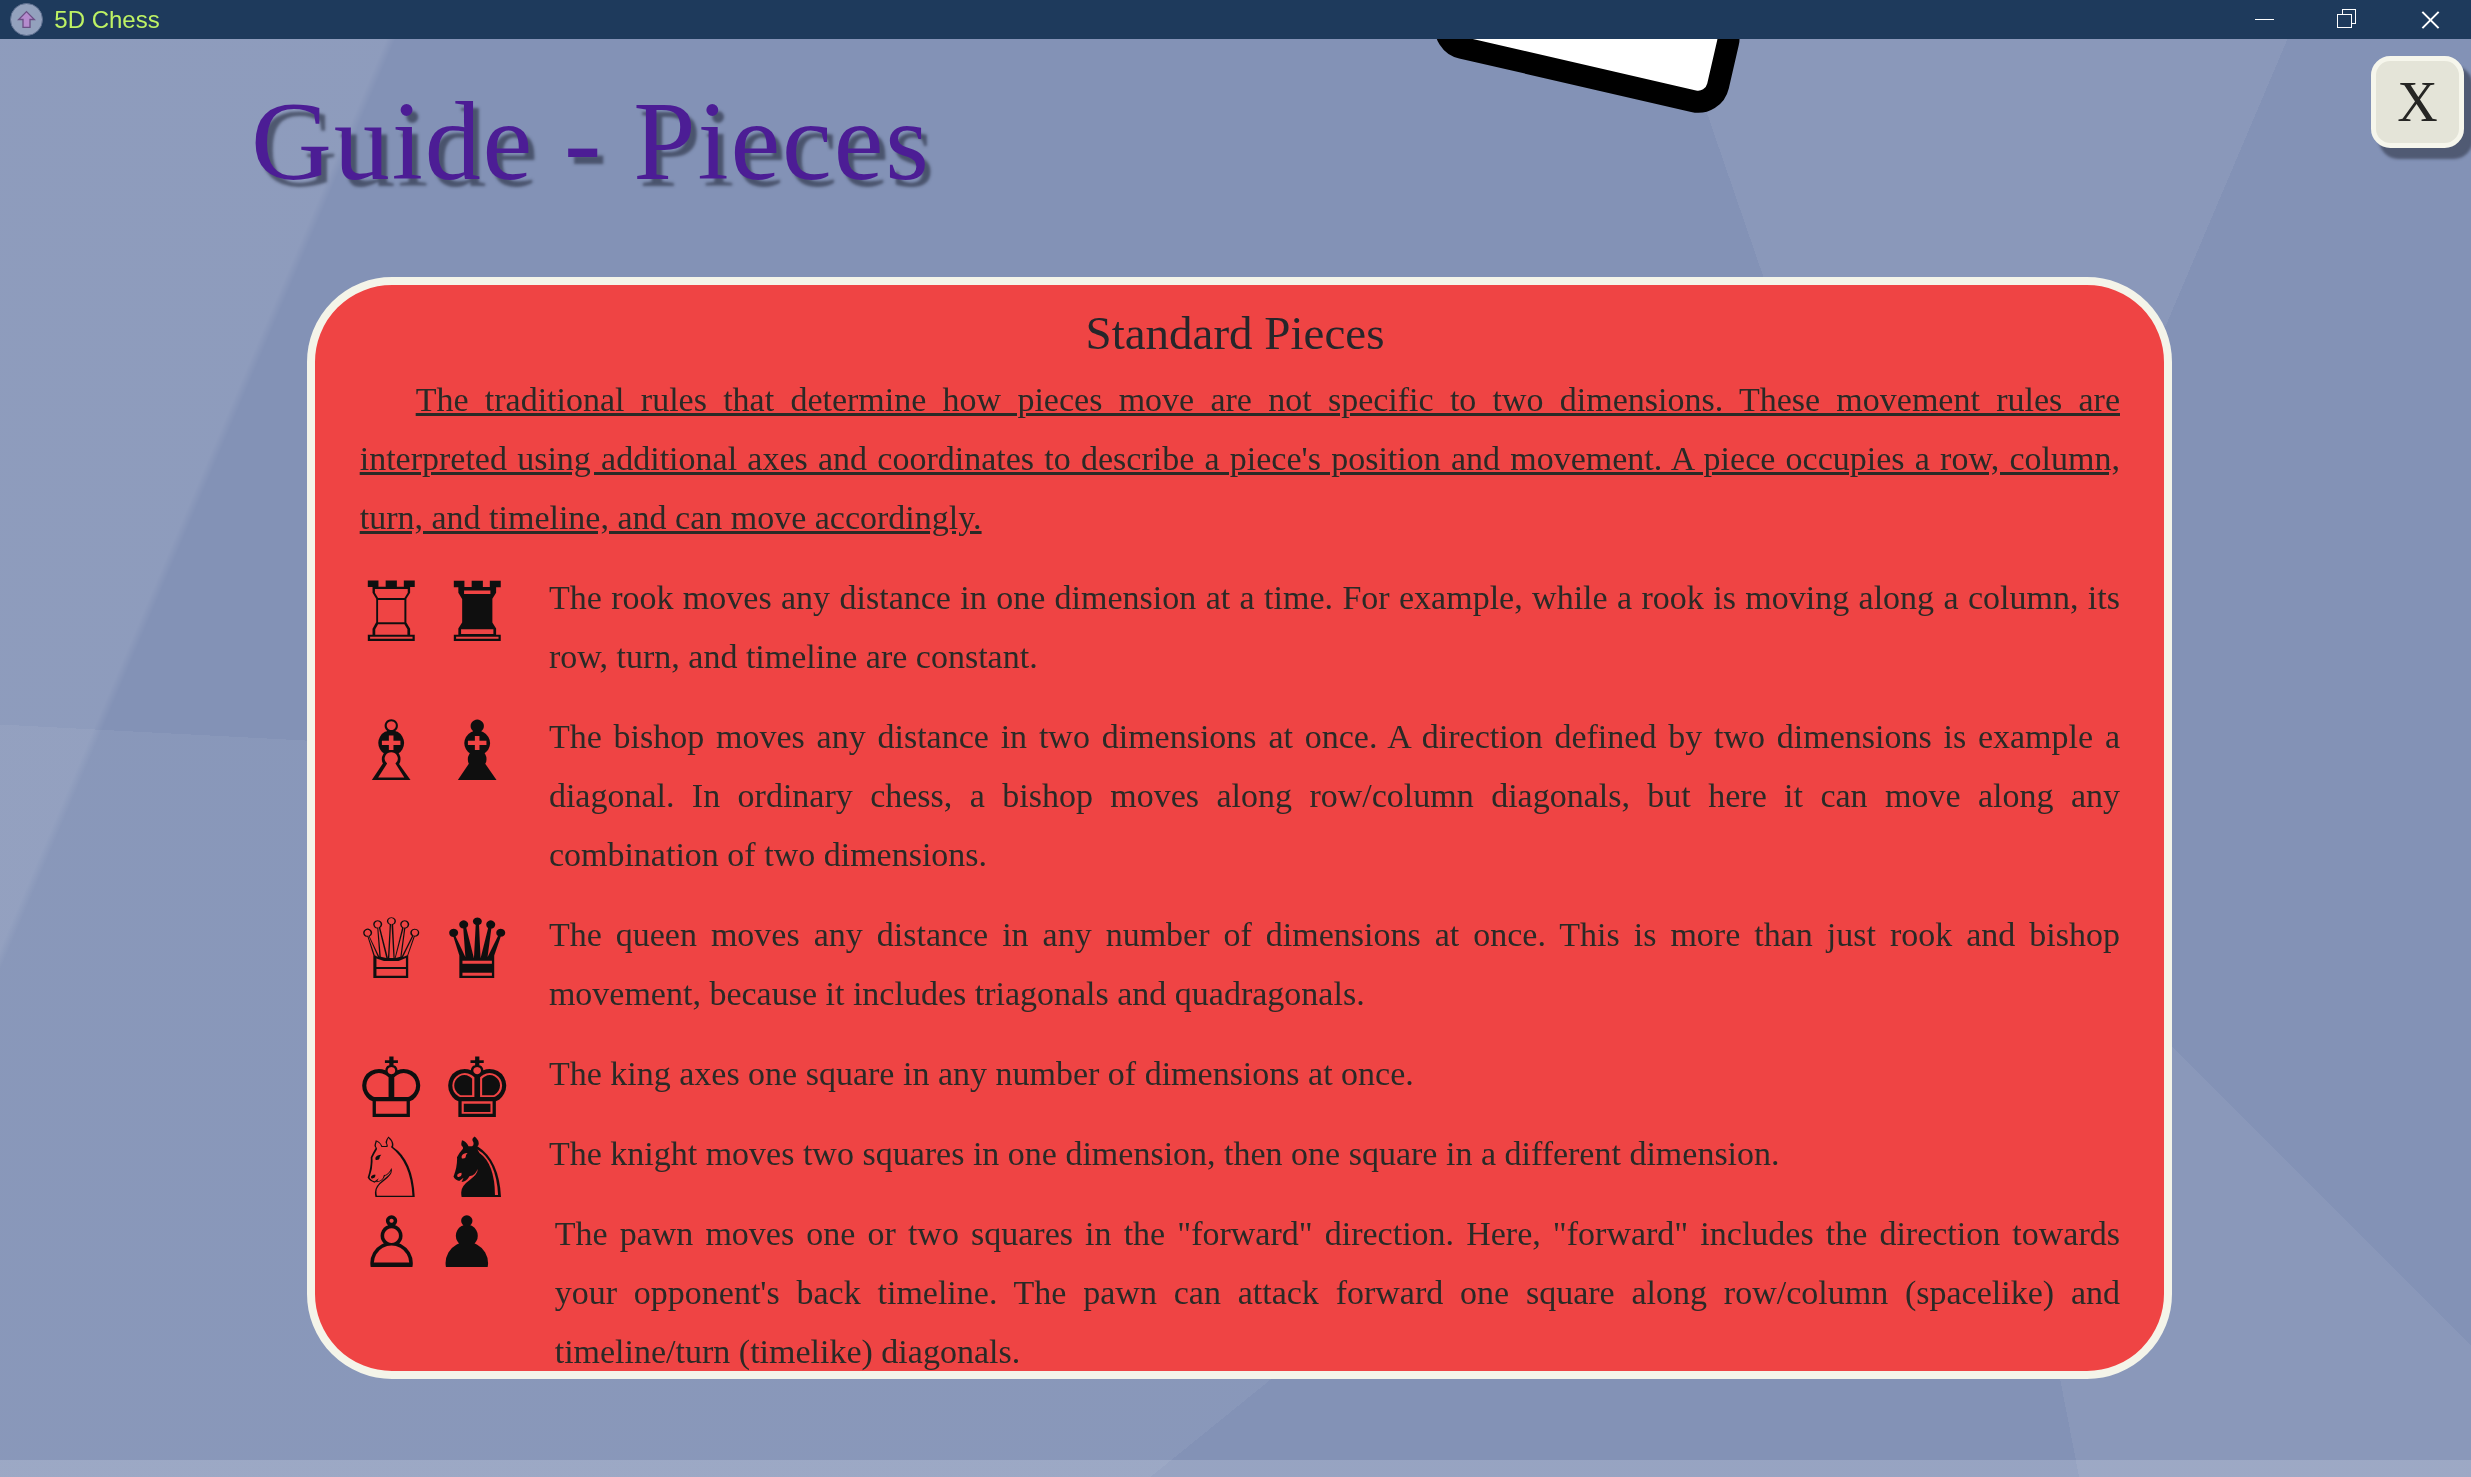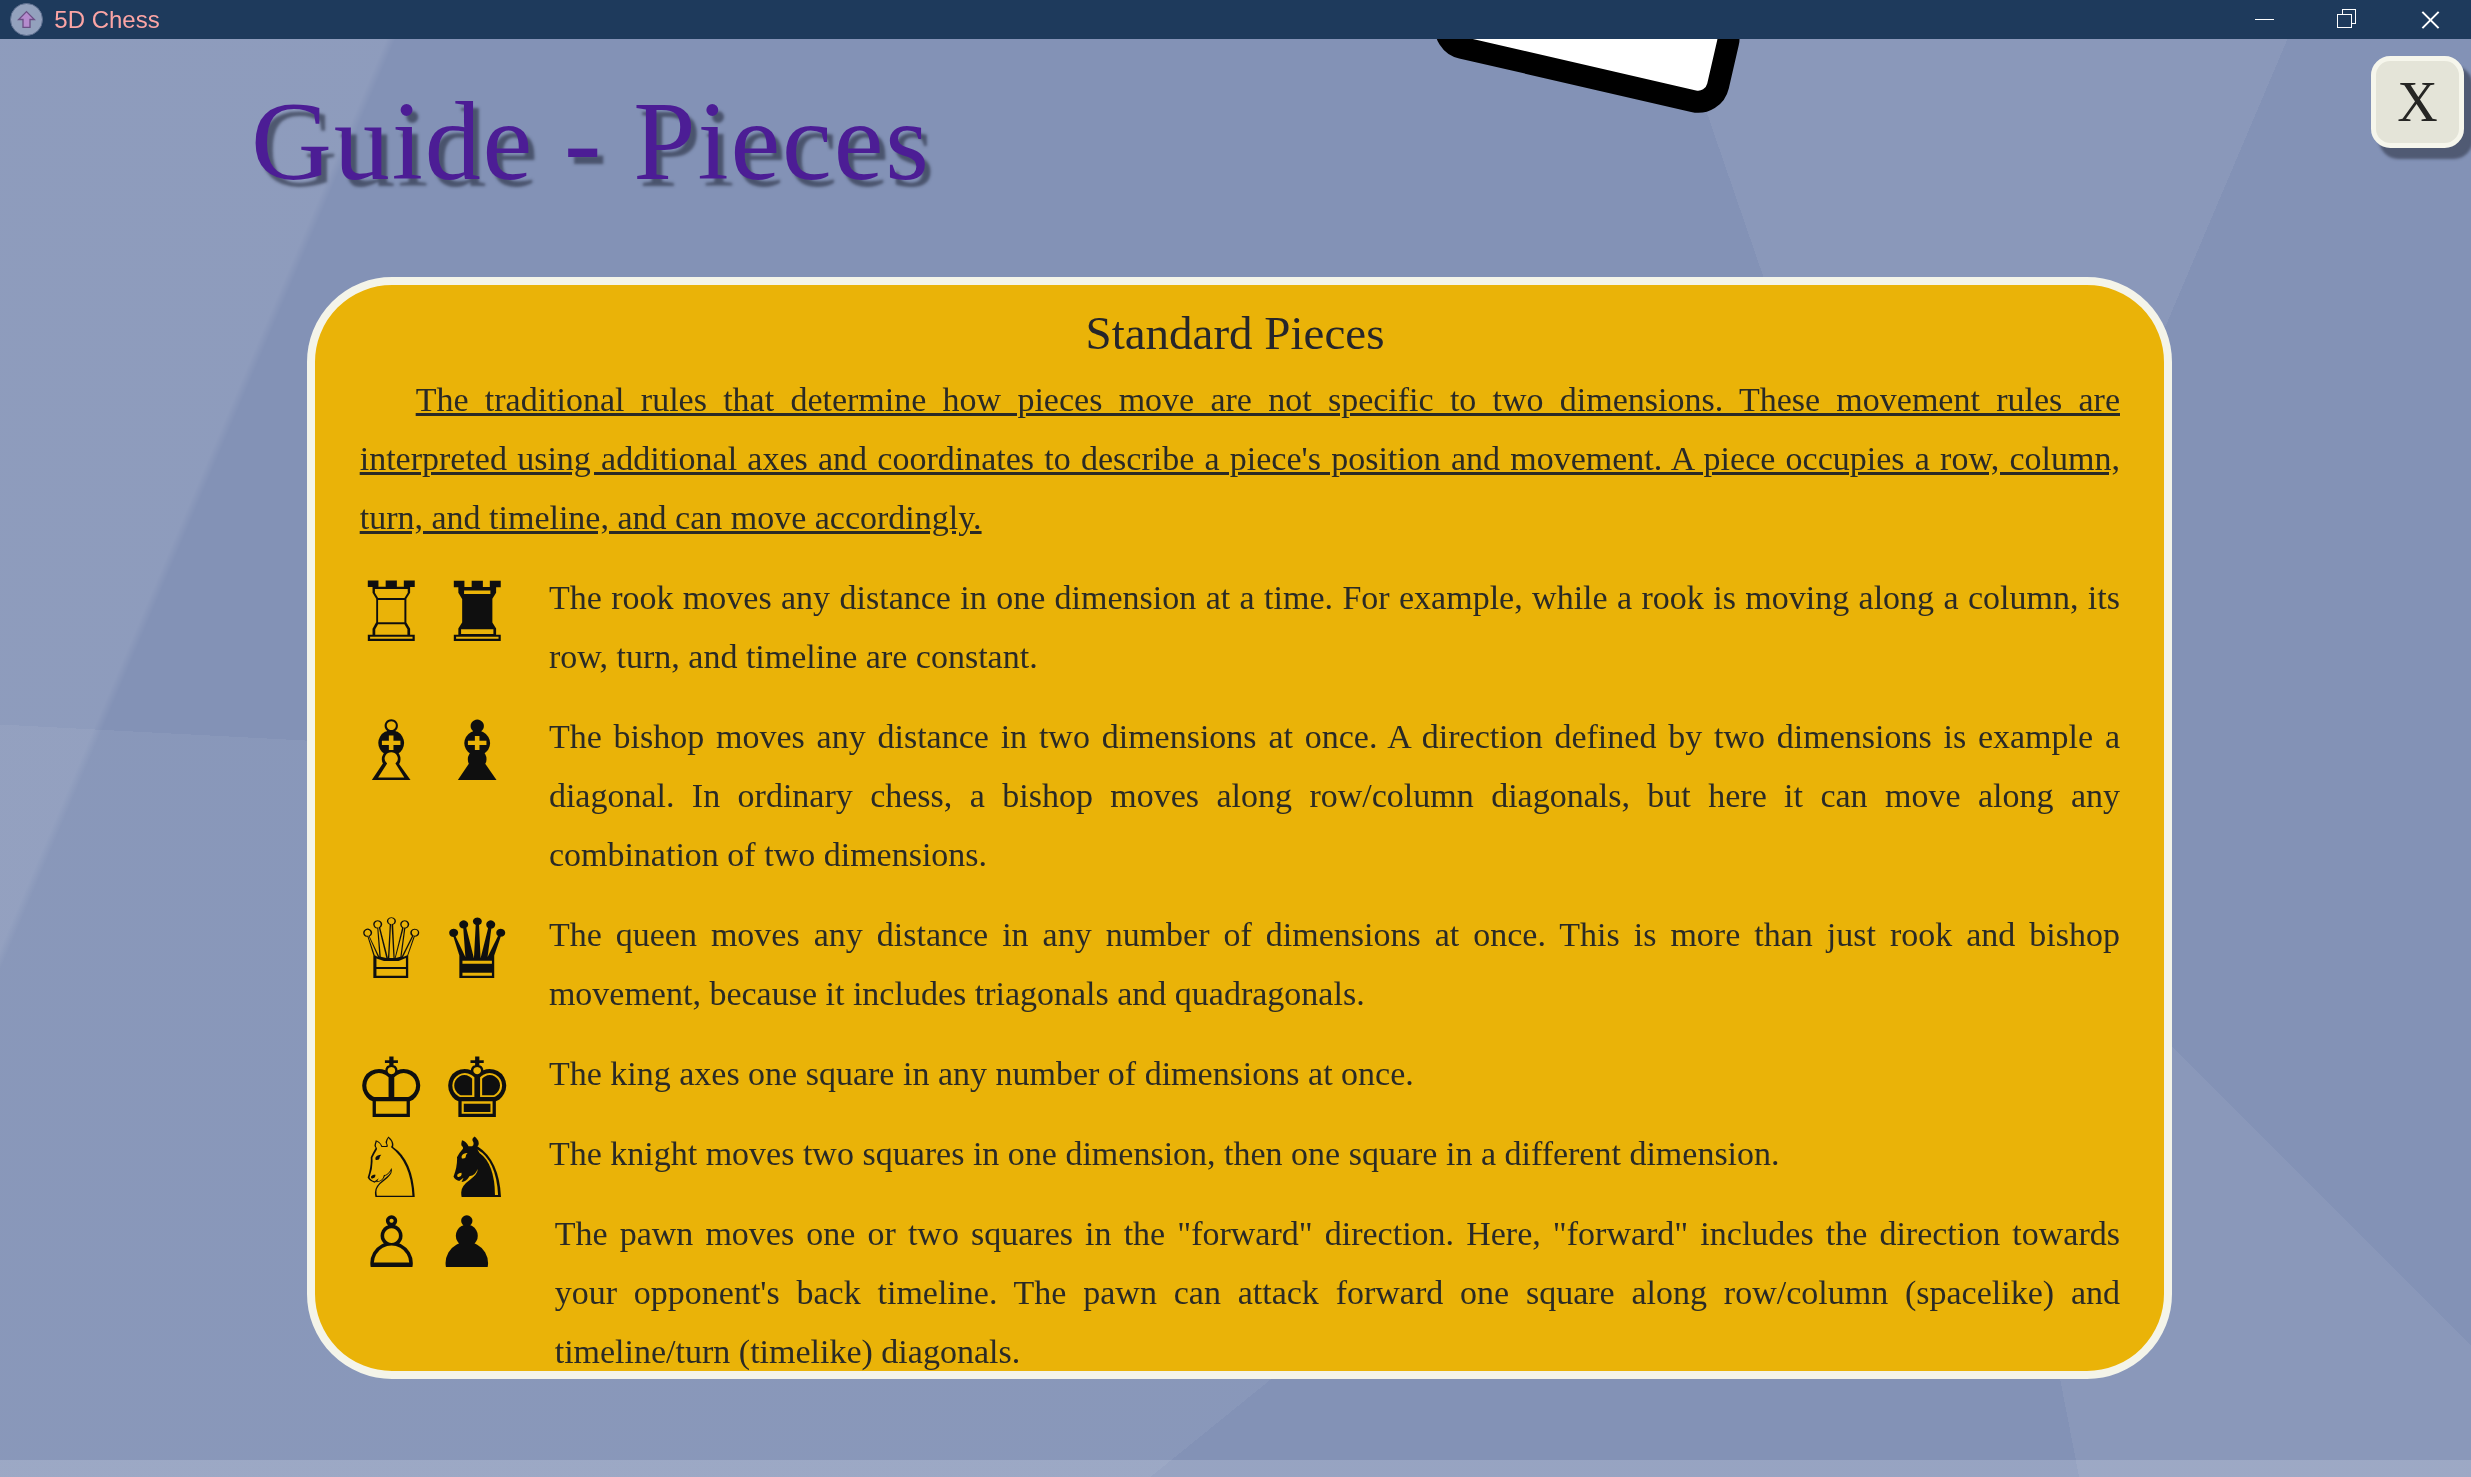--- a/index.html
+++ b/index.html
@@ -16,21 +16,21 @@
       linear-gradient(113deg, rgba(255,255,255,0.09) 0 13%, rgba(255,255,255,0) 13.3%),
       conic-gradient(from 135deg at 79% 56%,
         rgba(255,255,255,0.06) 0deg 34deg, rgba(255,255,255,0) 34deg 96deg,
         rgba(255,255,255,0.05) 96deg 138deg, rgba(255,255,255,0) 138deg 206deg,
         rgba(255,255,255,0.06) 206deg 248deg, rgba(255,255,255,0) 248deg 360deg);
   }
   
   .titlebar{
     position:absolute;left:0;top:0;width:2472px;height:39px;z-index:50;
     background:#1e3a5c;display:flex;align-items:center;
-    font-family:"Liberation Sans", sans-serif;color:#fca5a5;
+    font-family:"Liberation Sans", sans-serif;color:#bef264;
   }
   .app-icon{
     width:33px;height:33px;border-radius:50%;margin:0 11.6px 0 9.7px;flex:none;
     background:#93a1bd;border:1.9px solid #5f7090;box-sizing:border-box;
     display:flex;align-items:center;justify-content:center;
   }
   .app-icon svg{width:21px;height:21px;}
   .titlebar-title{font-size:24px;}
   .titlebar-spacer{flex:1;}
   .tb-btn{width:83px;height:39px;display:flex;align-items:center;justify-content:center;flex:none;}
@@ -59,21 +59,21 @@
     position:absolute;left:2371px;top:56px;width:93px;height:92px;z-index:20;
     background:#e4e4d8;border:5.8px solid #f6f6ec;border-radius:19.3px;box-sizing:border-box;
     display:flex;align-items:center;justify-content:center;
     font-family:"Liberation Serif", serif;font-size:56px;color:#262624;
     box-shadow:8.7px 10.6px 2.9px rgba(38,44,60,0.55);
     cursor:pointer;
   }
   
   .panel{
     position:absolute;left:307px;top:277px;width:1865px;height:1102px;z-index:10;
-    background:#eab308;border:8.7px solid #f4f4e9;border-radius:85px;box-sizing:border-box;
+    background:#ef4444;border:8.7px solid #f4f4e9;border-radius:85px;box-sizing:border-box;
     padding:13.5px 44px 0 35px;color:#2a2a26;overflow:hidden;
   }
   .panel-heading{
     text-align:center;font-size:47px;margin:7.7px 0 9.7px 0;color:#26262a;
   }
   .panel-intro{
     font-size:34px;line-height:59px;text-align:justify;text-indent:56px;
     margin:0 0 3.9px 9.7px;
     text-decoration:underline;
   }

